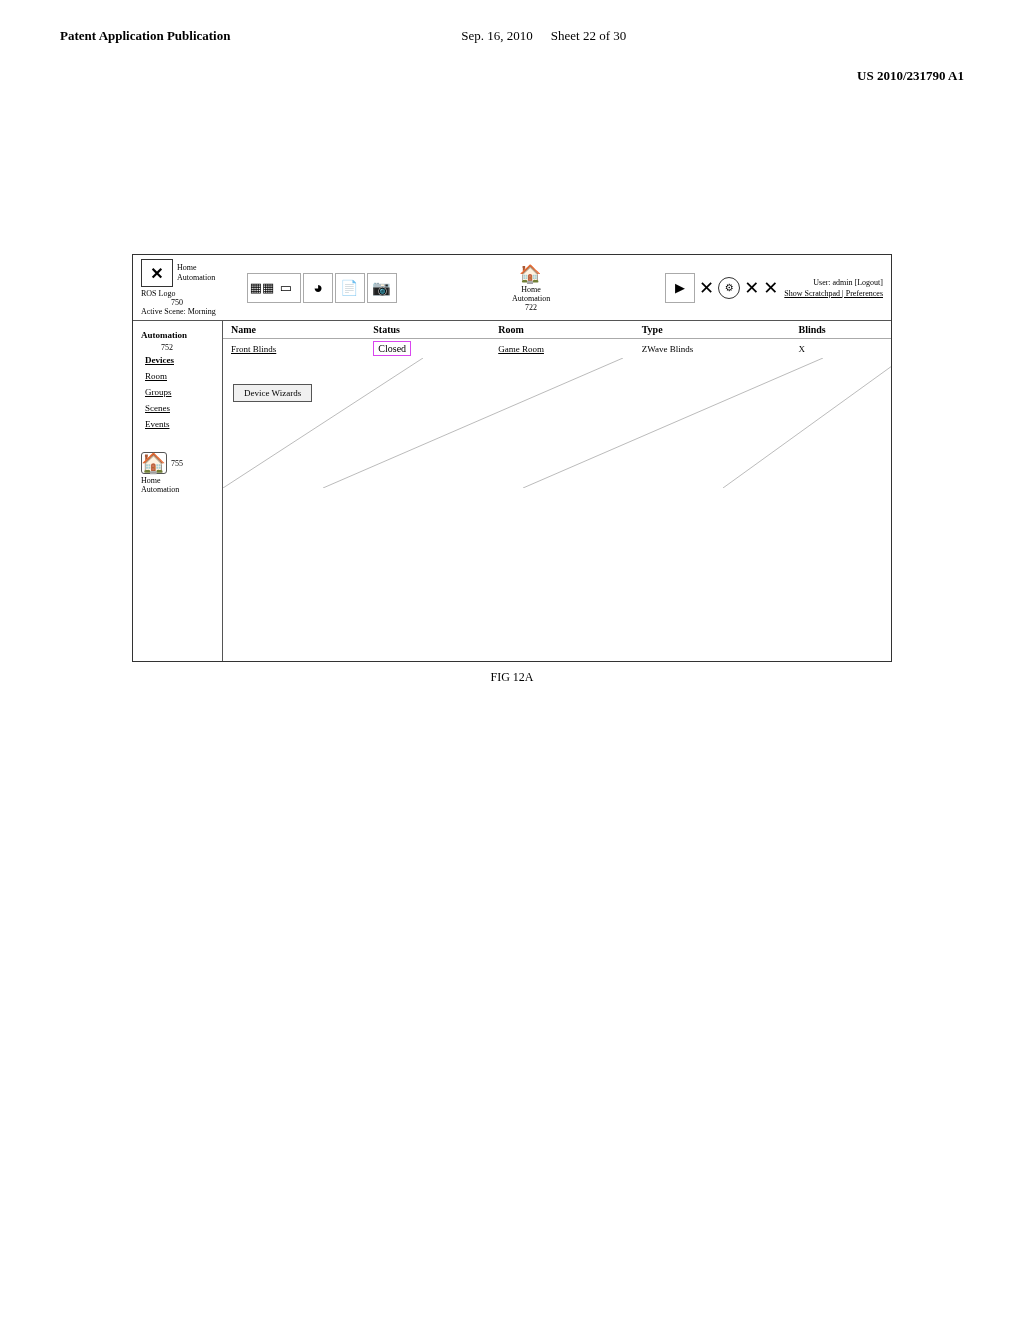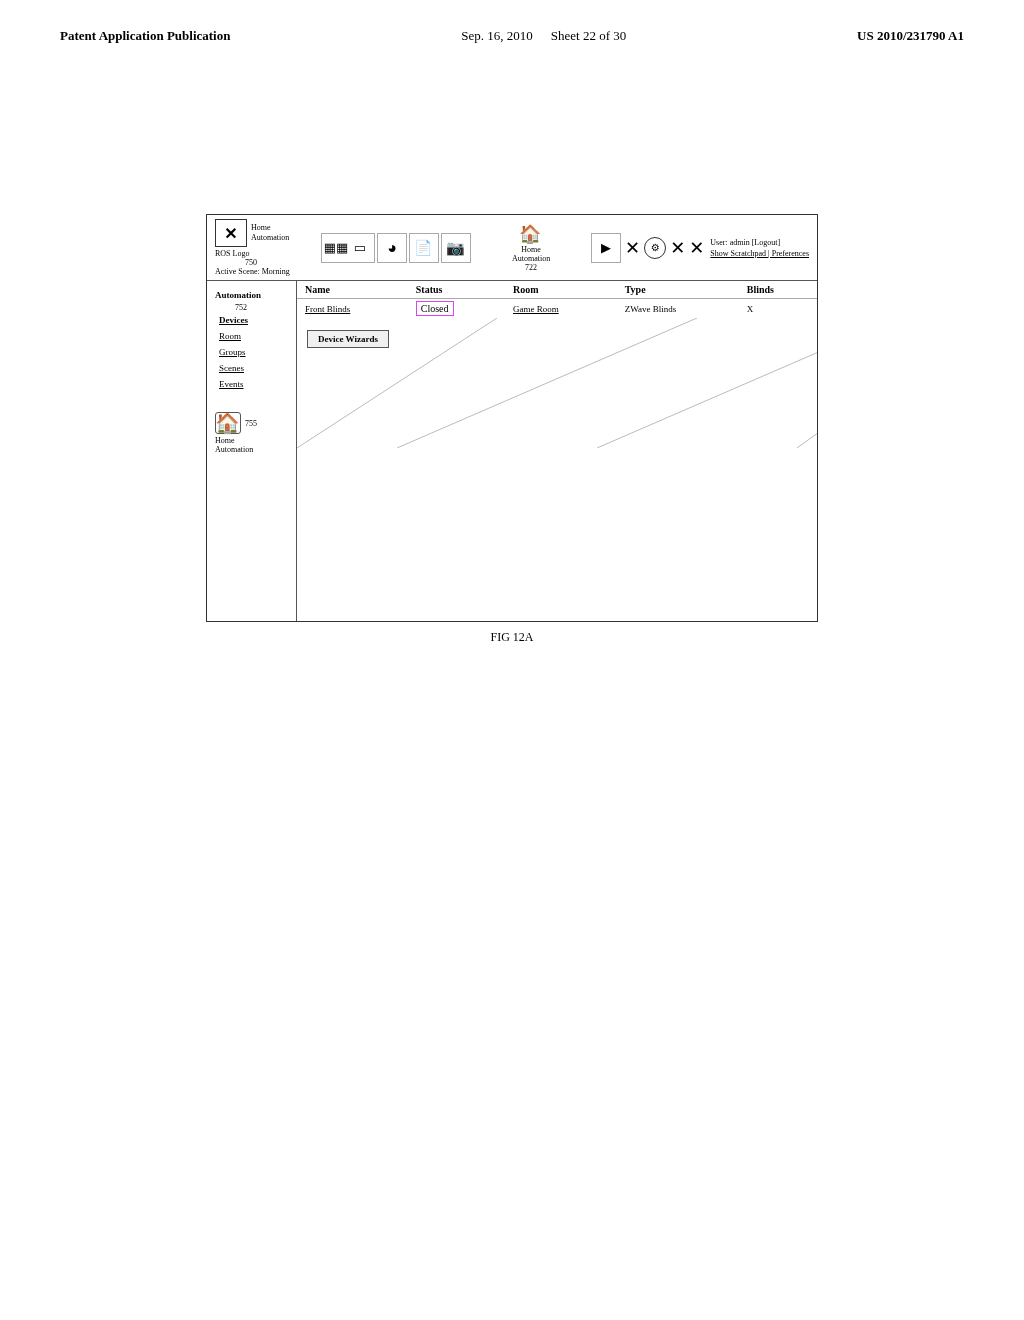--- a/index.html
+++ b/index.html
@@ -26,33 +26,34 @@
     }
     .page-header .center-info {
       display: flex;
       gap: 18px;
       font-size: 13px;
       font-family: Liberation Serif, serif;
     }
     .page-header .right-info {
       font-size: 13px;
       font-weight: bold;
+      margin-top: 40px;
     }
 
     
     .main-content {
       display: flex;
       justify-content: center;
       align-items: flex-start;
       padding-top: 160px;
     }
 
     
     .ui-mockup {
-      width: 612px;
+      width: 760px;
       border: 1.5px solid #333;
       background: #fff;
       position: relative;
     }
 
     
     .toolbar {
       display: flex;
       align-items: center;
       border-bottom: 1px solid #555;
@@ -121,20 +122,21 @@
       min-width: 60px;
     }
 
     .center-icon {
       font-size: 18px;
     }
 
     .right-section {
       display: flex;
       flex-direction: column;
+      align-items: flex-end;
       font-size: 8px;
       gap: 2px;
     }
 
     .toolbar-right-icons {
       display: flex;
       gap: 4px;
       align-items: center;
     }
 
@@ -406,21 +408,21 @@
 
           <div style="position:relative;height:130px;overflow:hidden;">
             <svg width="100%" height="100%">
               <line x1="0" y1="130" x2="200" y2="0" stroke="#aaa" stroke-width="0.8"></line>
               <line x1="100" y1="130" x2="400" y2="0" stroke="#aaa" stroke-width="0.8"></line>
               <line x1="300" y1="130" x2="600" y2="0" stroke="#aaa" stroke-width="0.8"></line>
               <line x1="500" y1="130" x2="680" y2="0" stroke="#aaa" stroke-width="0.8"></line>
             </svg>
 
             
-            <div style="position:absolute;top:10px;left:10px;font-weight:bold;">
+            <div style="position:absolute;top:24px;left:10px;">
               <div class="wizard-btn">Device Wizards</div>
             </div>
           </div>
 
         </div>
 
       </div>
 
     </div>
 

